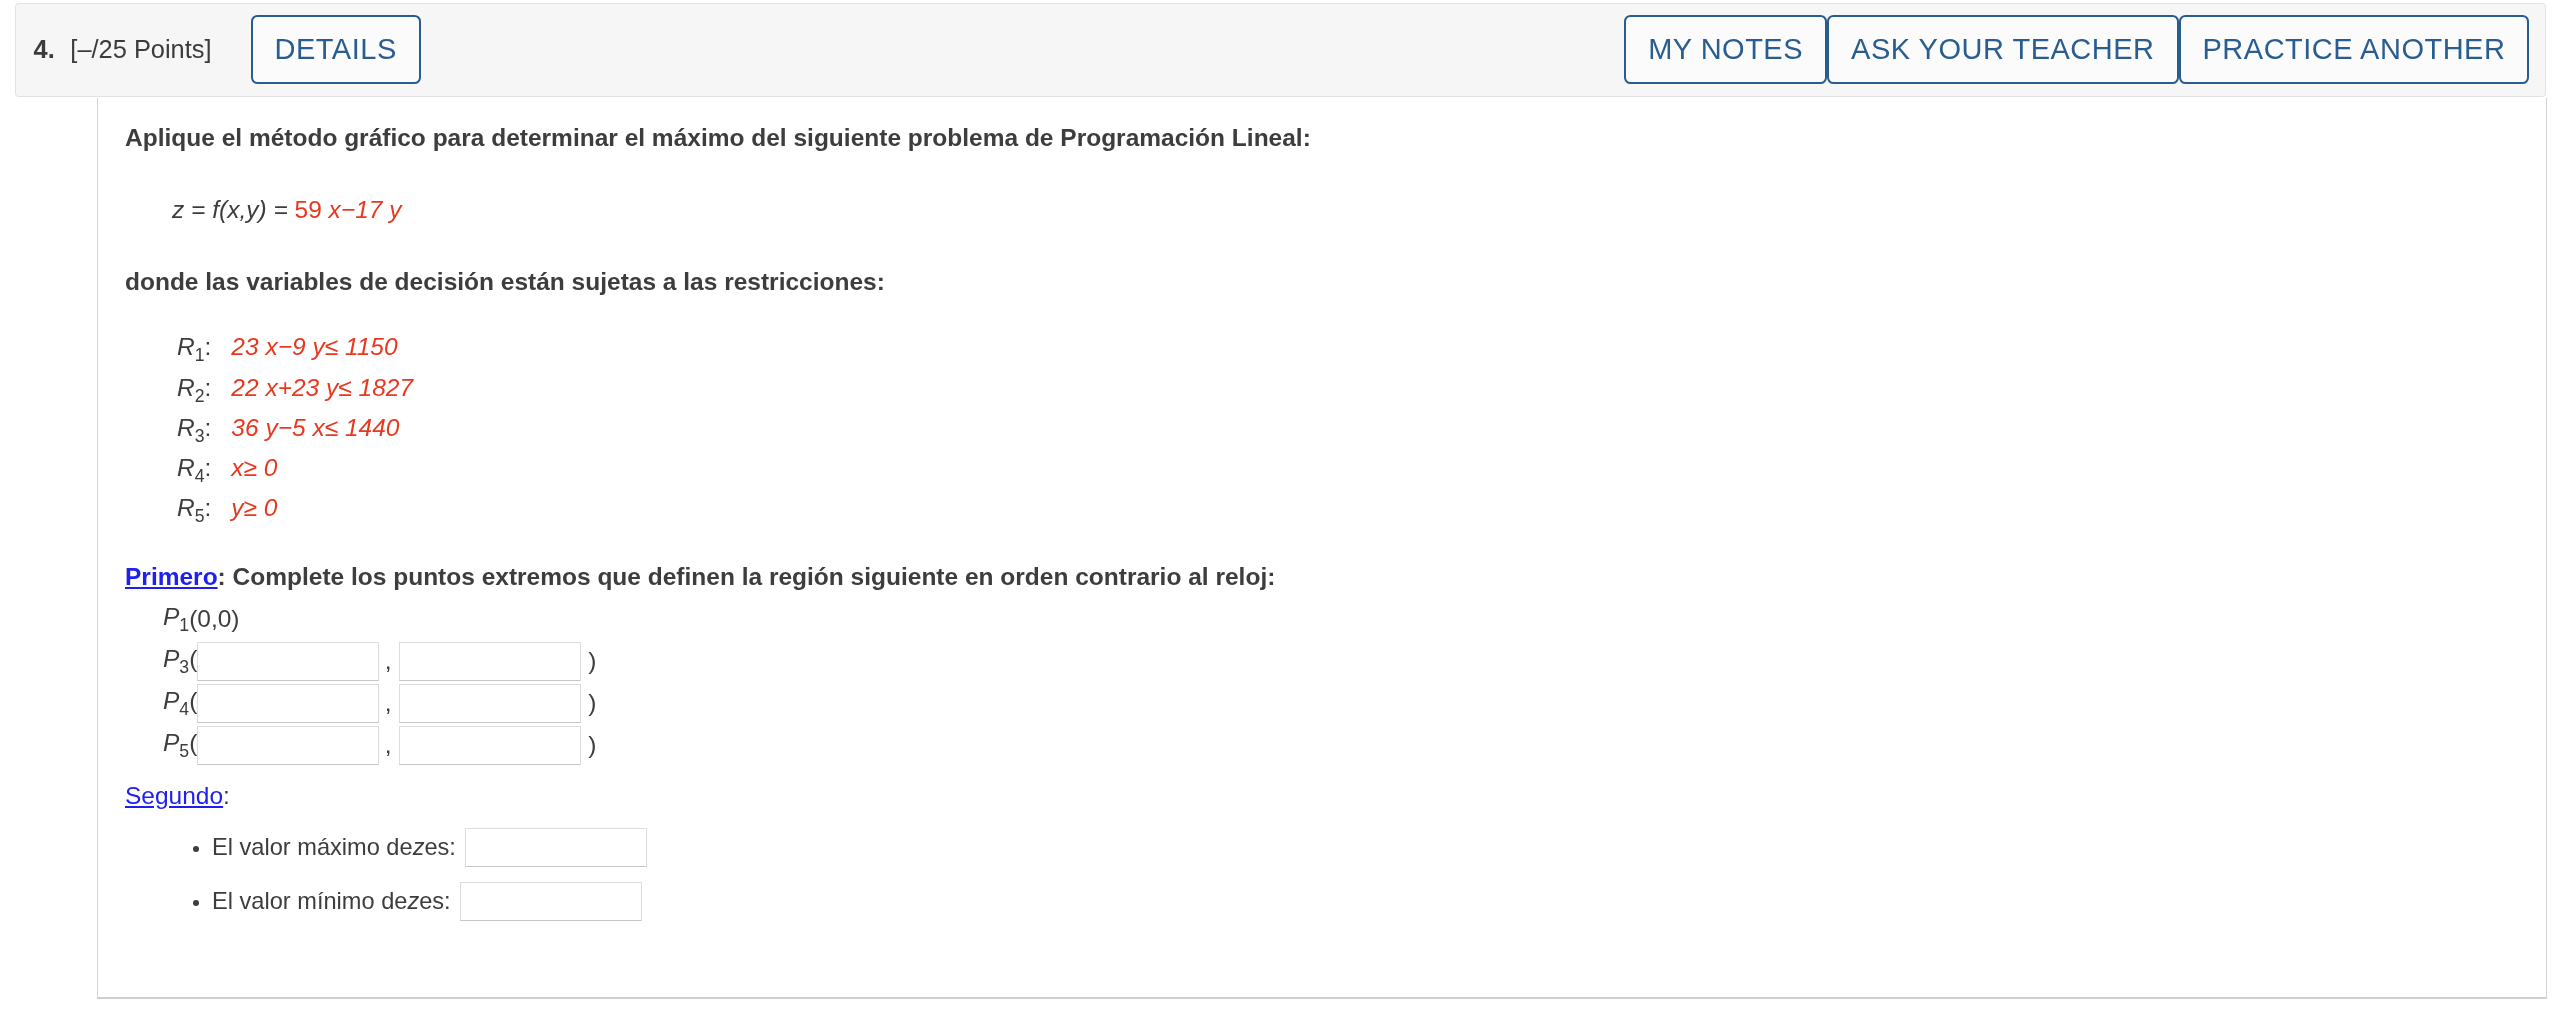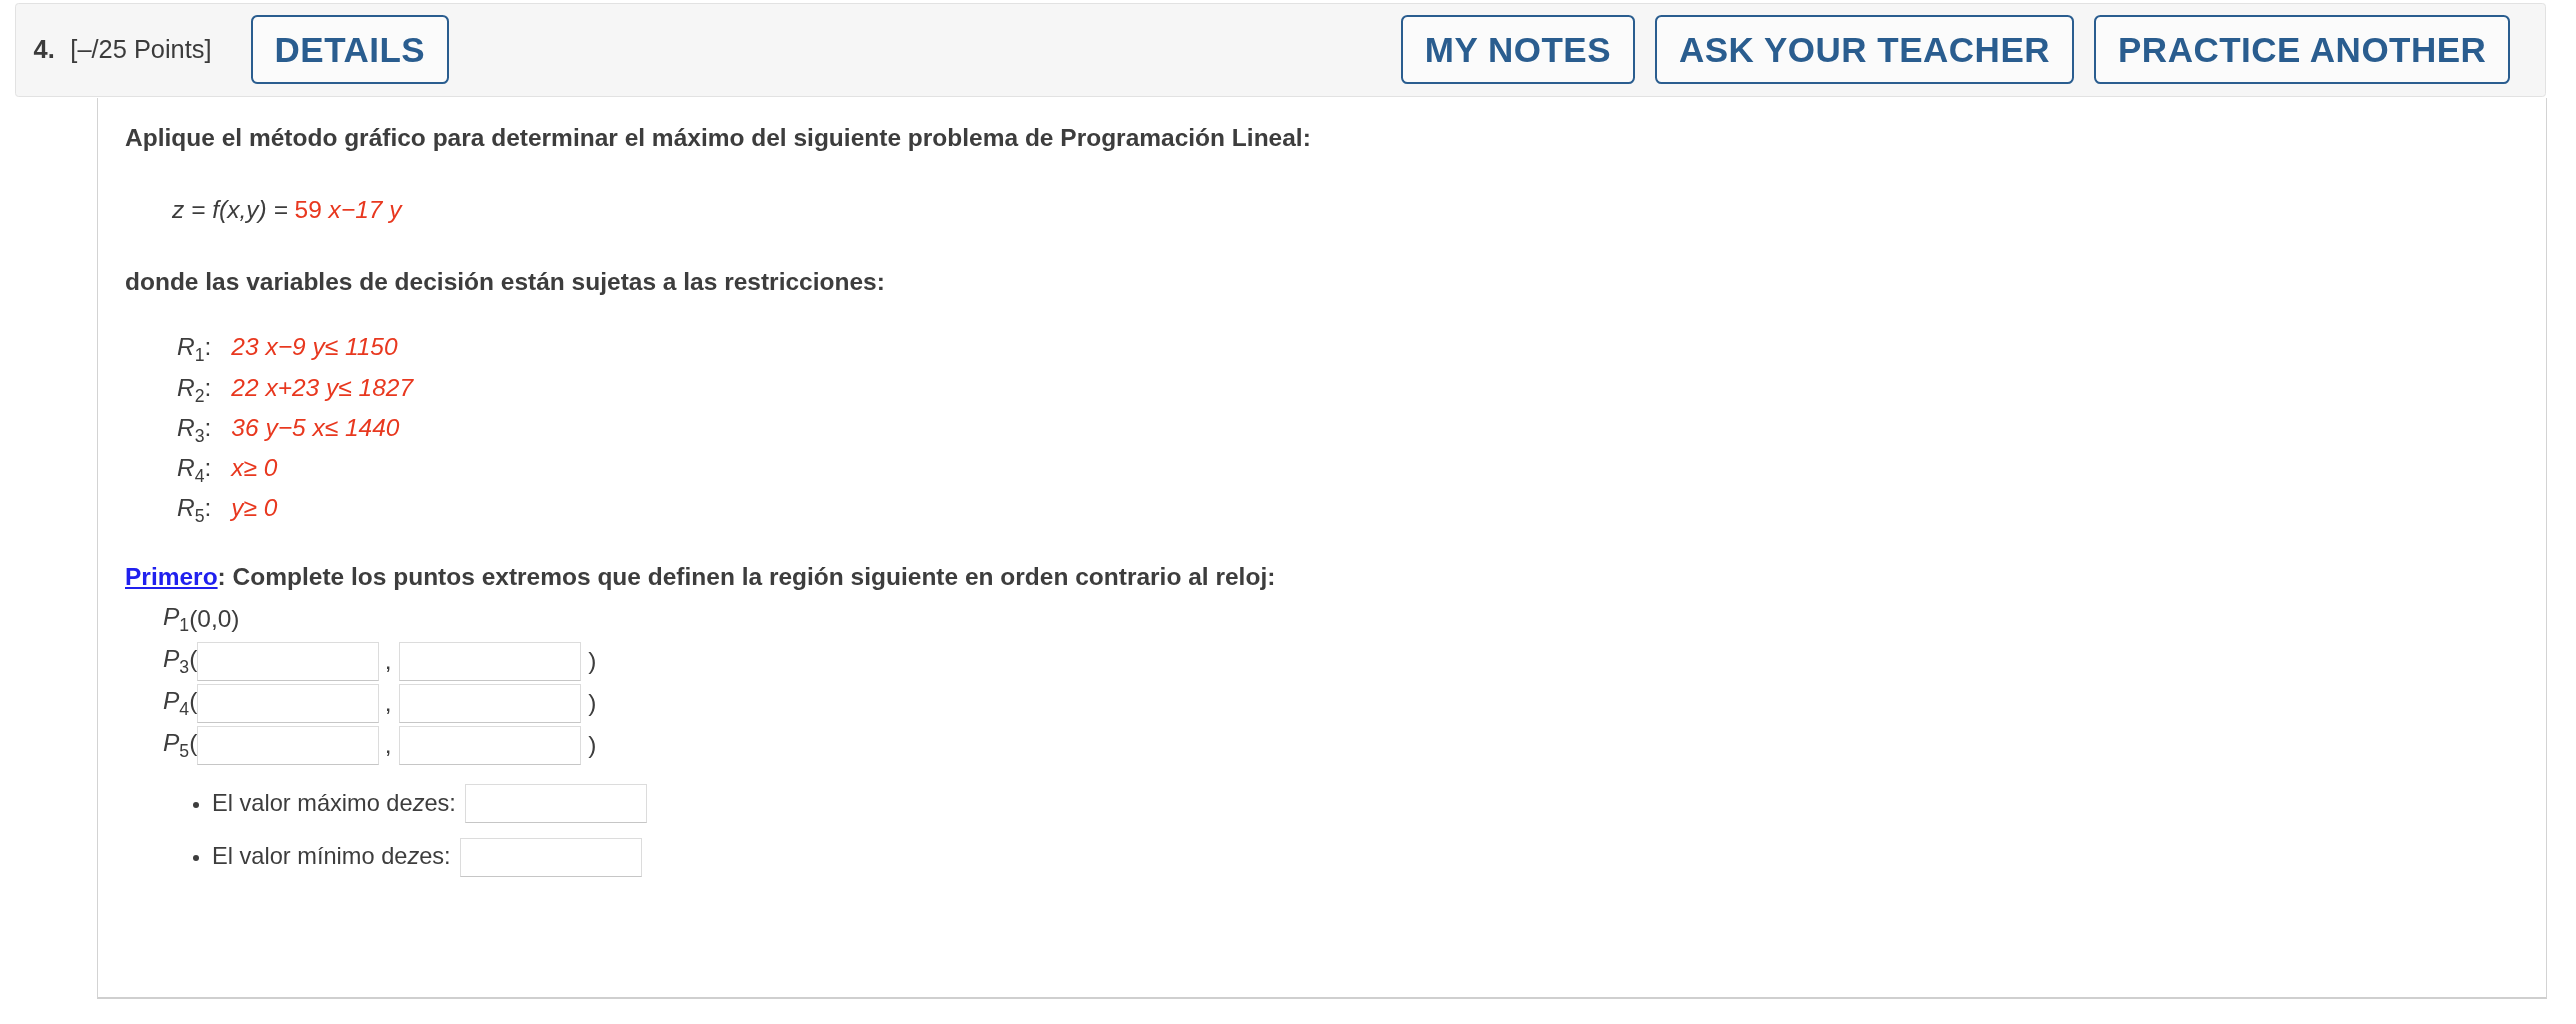--- a/index.html
+++ b/index.html
@@ -38,39 +38,38 @@
     color: #3b3b3b;
     margin-left: 15.4px;
     white-space: nowrap;
   }
   .btn {
     border: 2.7px solid #2a5d8f;
     border-radius: 6.4px;
     background: #fbfbfb;
     color: #2a5d8f;
     font-family: "Liberation Sans", sans-serif;
-    font-size: 35px;
-    font-weight: bold;
+    font-size: 29px;
+    font-weight: normal;
     letter-spacing: 0.5px;
     line-height: 1;
     padding: 0 22px;
     height: 69px;
     display: inline-flex;
     align-items: center;
     justify-content: center;
     cursor: pointer;
     white-space: nowrap;
   }
   .btn-details { margin-left: 39px; }
   .header-right {
     margin-left: auto;
     display: flex;
     align-items: flex-start;
-    gap: 20px;
-    margin-right: 35px;
+    margin-right: 16px;
   }
 
   
   .qbody {
     position: absolute;
     left: 97px; top: 98px;
     width: 2450px; height: 901px;
     background: #ffffff;
     border-left: 1.8px solid #d3d3d3;
     border-right: 1.8px solid #d3d3d3;
@@ -258,20 +257,21 @@
 
         <div class="prow">
           <span class="plabel"><span class="mi">P</span><sub>5</sub><span>(</span></span>
           <input class="tf" type="text" value="" style="">
           <span class="comma">,</span>
           <input class="tf" type="text" value="" style="">
           <span class="paren">)</span>
         </div>
       </div>
 
+      <div class="segundo"><a href="#" class="lnk">Segundo</a><span>:</span></div>
 
       <ul class="bullets">
         <li>
           <span class="li-inner">
             <span>El valor máximo de </span>
               <span class="mi">z</span>
               <span> es:</span>
             <input class="tf" type="text" value="" style="">
           </span>
         </li>

